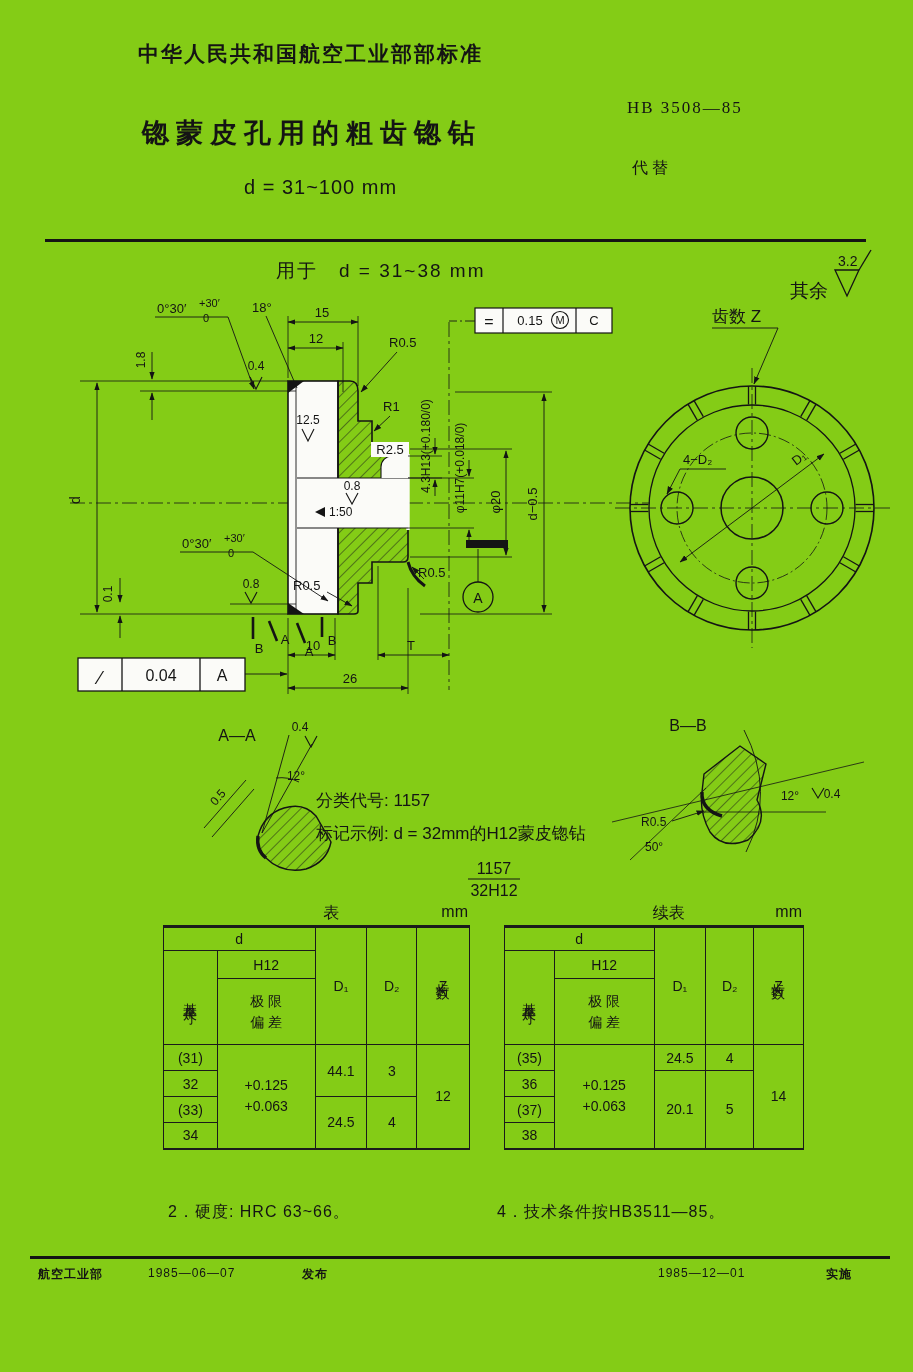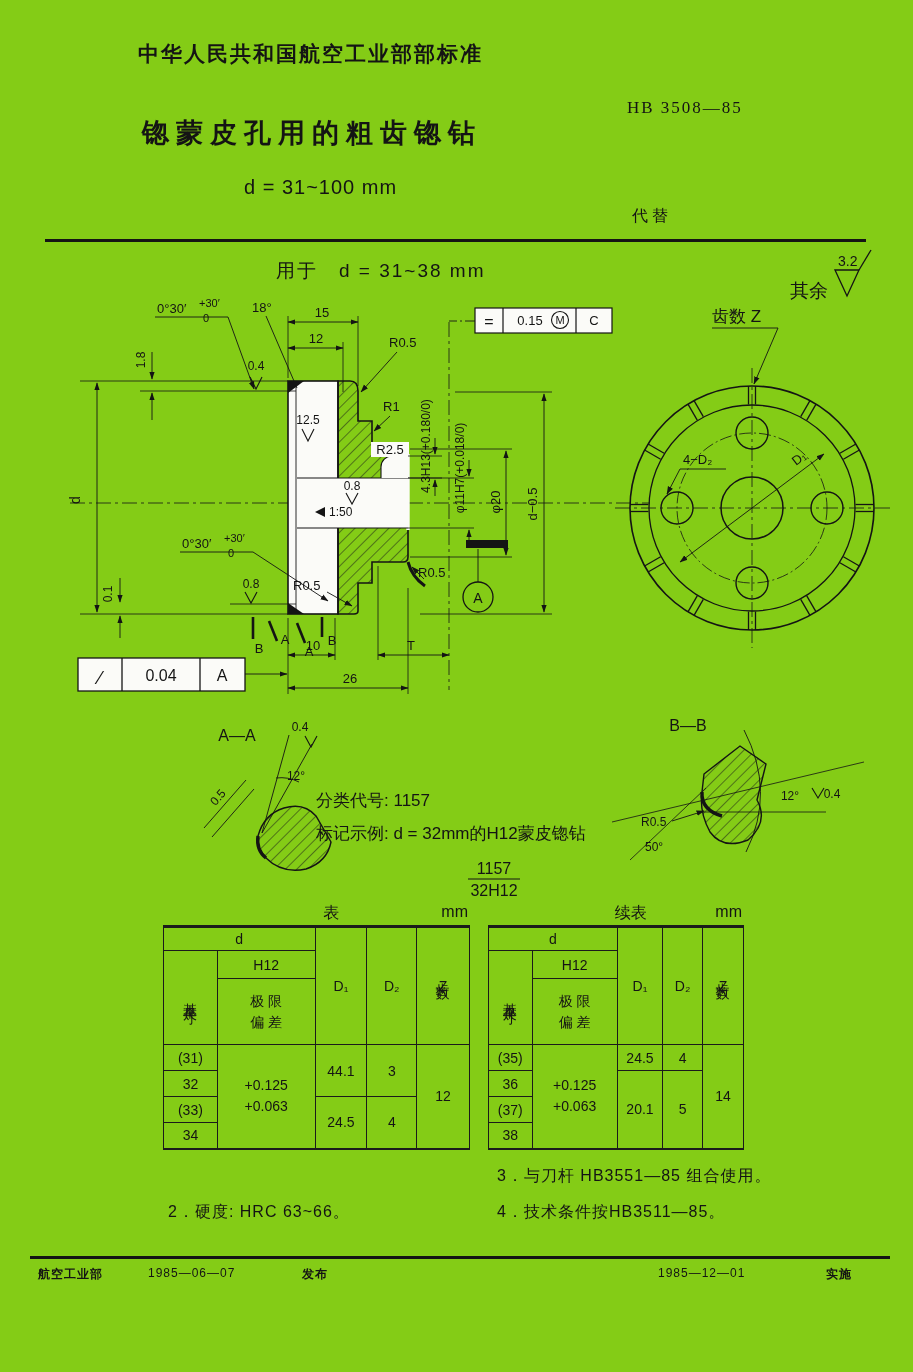--- a/index.html
+++ b/index.html
@@ -2,21 +2,21 @@
 <html><head>
 <meta charset="utf-8">
 <style>
   html,body{margin:0;padding:0;background:#e8e8e6;}
   #page{position:relative;width:913px;height:1372px;background:#84cc16;color:#141414;
         font-family:"Liberation Sans","DejaVu Sans",sans-serif;overflow:hidden;}
   .abs{position:absolute;}
   #org-line{left:138px;top:40px;font-size:21px;font-weight:bold;letter-spacing:2px;}
   #doc-no{left:627px;top:98px;font-size:17px;letter-spacing:2px;font-family:Liberation Serif, serif;}
   #main-title{left:142px;top:115px;font-size:27px;font-weight:bold;letter-spacing:7px;}
-  #replaces{left:632px;top:158px;font-size:16px;letter-spacing:4px;margin-top:48px;}
+  #replaces{left:632px;top:158px;font-size:16px;letter-spacing:4px;}
   #range{left:244px;top:176px;font-size:20px;letter-spacing:1px;}
   #head-rule{left:45px;top:239px;width:821px;height:3px;background:#141414;}
   #applicability{left:276px;top:258px;font-size:19px;letter-spacing:2px;}
   svg text{fill:#141414;}
   .t11{font-size:11px;} .t12{font-size:12px;} .t13{font-size:13px;}
   .t14{font-size:14px;} .t16{font-size:16px;} .t17{font-size:17px;} .t19{font-size:19px;}
   .mid{text-anchor:middle;}
   
   .tbl{position:absolute;font-size:14px;}
   .cap{display:flex;justify-content:space-between;font-size:16px;padding:0 2px 1px 2px;}
@@ -351,21 +351,21 @@
         <td rowspan="2">24.5</td>
         <td rowspan="2">4</td>
       </tr>
       <tr style="height:26px">
         <td>34</td>
       </tr>
     </tbody>
       </table>
   </div>
 
-  <div class="tbl" style="left:488px;top:903px;width:256px">
+  <div class="tbl" style="left:504px;top:903px;width:300px">
     <div class="cap">
       <span class="cap-t">续表</span>
       <span>mm</span>
     </div>
     <table>
       <colgroup>
           <col style="width:50px">
           <col style="width:100px">
           <col style="width:52px">
           <col style="width:48px">
@@ -403,21 +403,20 @@
         <td>(37)</td>
       </tr>
       <tr style="height:26px">
         <td>38</td>
       </tr>
     </tbody>
       </table>
   </div>
 
   <div class="note" style="left:168px;top:1202px">2．硬度: HRC 63~66。</div>
-  <div class="note" style="left:497px;top:1166px">3．与刀杆  HB3551—85 组合使用。</div>
   <div class="note" style="left:497px;top:1202px">4．技术条件按HB3511—85。</div>
 
   <div class="abs" id="foot-rule"></div>
   <div class="foot" style="left:38px">航空工业部</div>
   <div class="foot" style="left:148px;font-weight:normal">1985—06—07</div>
   <div class="foot" style="left:302px">发布</div>
   <div class="foot" style="left:658px;font-weight:normal">1985—12—01</div>
   <div class="foot" style="left:826px">实施</div>
 
 </div>

